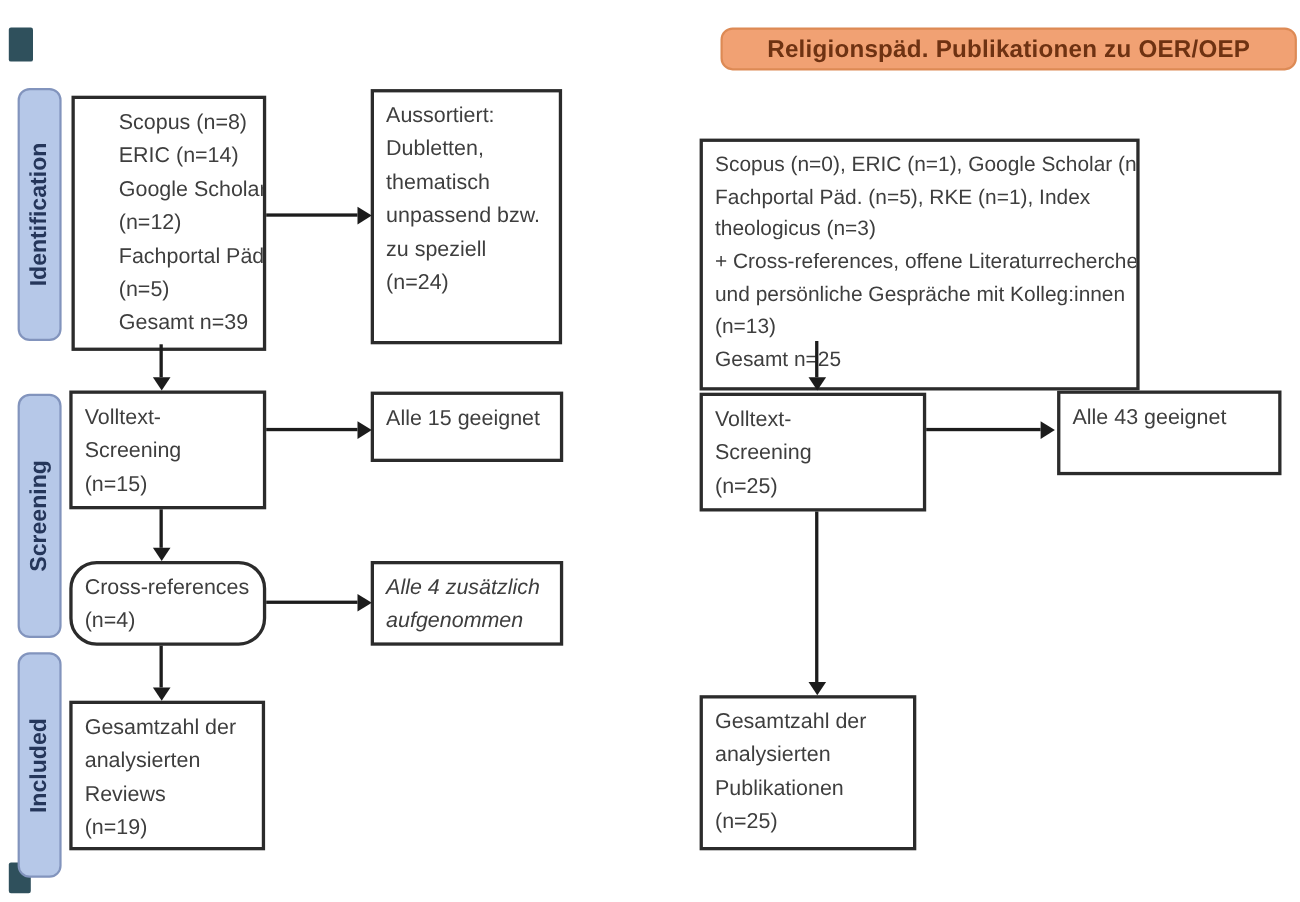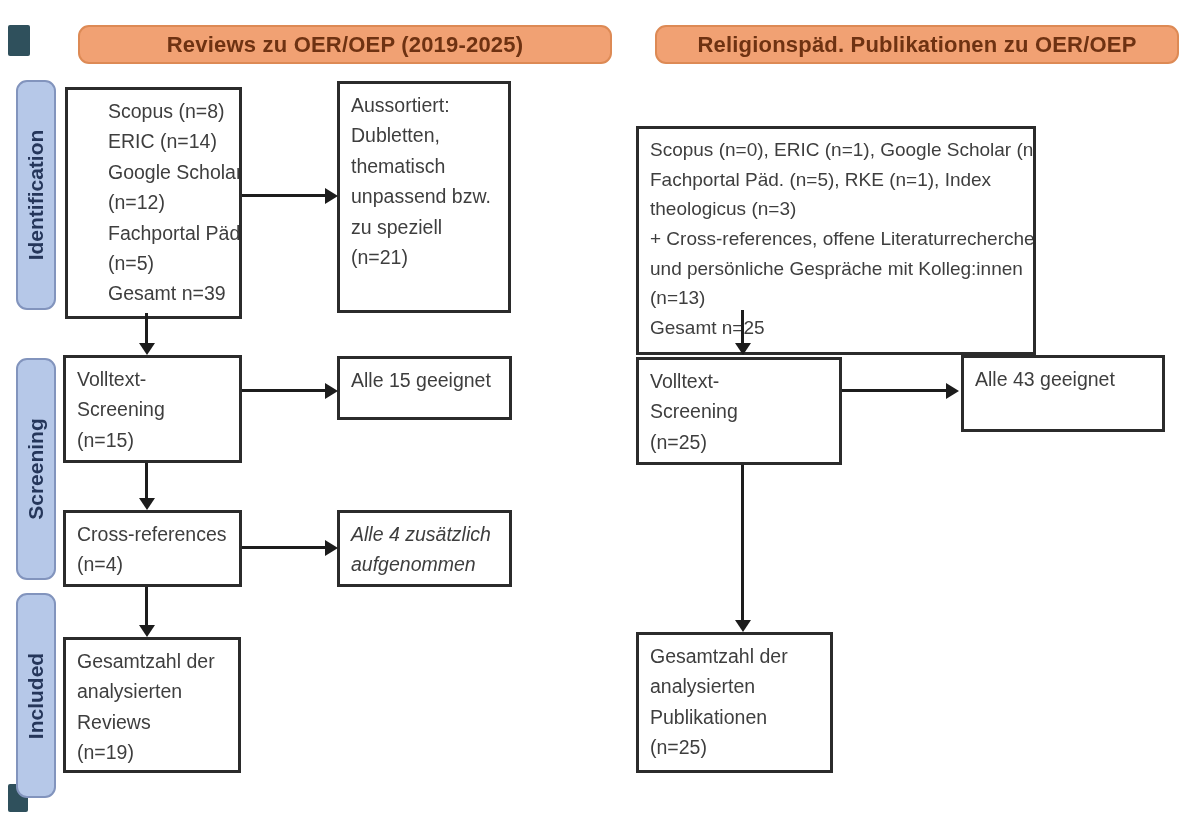--- a/index.html
+++ b/index.html
@@ -43,21 +43,21 @@
     color:var(--box_text); font-size:19.5px; line-height:1.56;
     padding:6px 11px; white-space:pre; overflow:hidden;
   }
   #box-l-sources   { left:65px;  top:87px;  width:177px; height:232px;padding-left:40px; }
   #box-l-excluded  { left:337px; top:81px;  width:174px; height:232px; }
   #box-r-sources   { left:636px; top:81px;  width:400px; height:229px; font-size:19px;margin-top:45px; }
   #box-l-fulltext  { left:63px;  top:355px; width:179px; height:108px; }
   #box-l-ft-result { left:337px; top:356px; width:175px; height:64px;  }
   #box-r-fulltext  { left:636px; top:357px; width:206px; height:108px; }
   #box-r-ft-result { left:961px; top:355px; width:204px; height:77px;  }
-  #box-l-crossref  { left:63px;  top:510px; width:179px; height:77px;  }
+  #box-l-crossref  { left:63px;  top:510px; width:179px; height:77px;border-radius:25px;  }
   #box-l-cr-result { left:337px; top:510px; width:175px; height:77px;font-style:italic;  }
   #box-l-included  { left:63px;  top:637px; width:178px; height:136px; }
   #box-r-included  { left:636px; top:632px; width:197px; height:141px; }
 
   
   .arrow-h { position:absolute; height:3px; background:var(--arrow); }
   .arrow-h::after {
     content:""; position:absolute; right:-13px; top:50%;
     transform:translateY(-50%);
     border-left:13px solid var(--arrow);
@@ -86,21 +86,20 @@
   #mark-bottom-left { left:8px; top:784px; width:20px; height:28px; }
 </style>
 </head>
 <body>
 
 <div class="canvas">
 
   <div class="edge-mark" id="mark-top-left"></div>
   <div class="edge-mark" id="mark-bottom-left"></div>
 
-  <div class="col-header" id="header-left">Reviews zu OER/OEP (2019-2025)</div>
   <div class="col-header" id="header-right">Religionspäd. Publikationen zu OER/OEP</div>
 
   <div class="stage" id="stage-identification">
     <span>Identification</span>
   </div>
   <div class="stage" id="stage-screening">
     <span>Screening</span>
   </div>
   <div class="stage" id="stage-included">
     <span>Included</span>
@@ -111,21 +110,21 @@
 Google Scholar
 (n=12)
 Fachportal Päd.
 (n=5)
 Gesamt n=39</div>
   <div class="box" id="box-l-excluded">Aussortiert:
 Dubletten,
 thematisch
 unpassend bzw.
 zu speziell
-(n=21)</div>
+(n=24)</div>
   <div class="box" id="box-l-fulltext">Volltext-
 Screening
 (n=15)</div>
   <div class="box" id="box-l-ft-result">Alle 15 geeignet</div>
   <div class="box" id="box-l-crossref">Cross-references
 (n=4)</div>
   <div class="box" id="box-l-cr-result">Alle 4 zusätzlich
 aufgenommen</div>
   <div class="box" id="box-l-included">Gesamtzahl der
 analysierten

